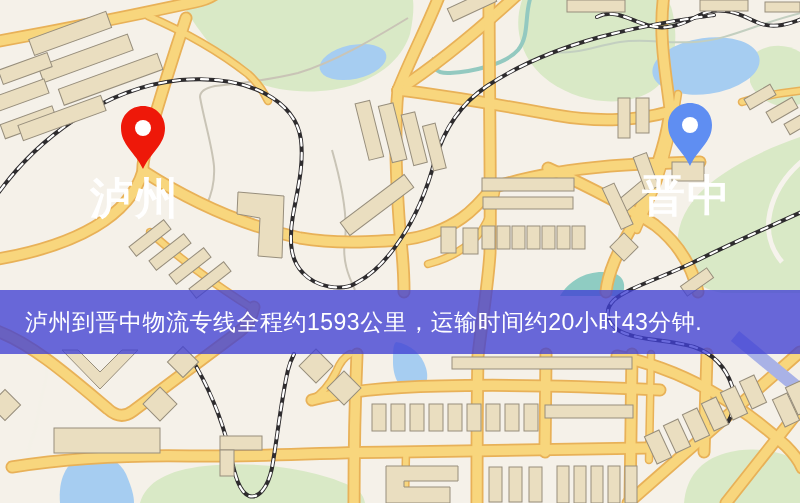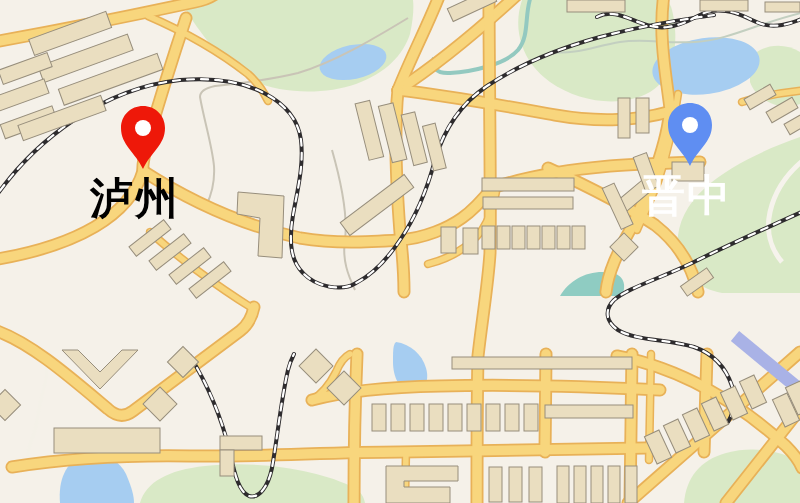--- a/index.html
+++ b/index.html
@@ -202,24 +202,27 @@
       <rect x="-8" y="-15" width="16" height="30" transform="translate(799 398) rotate(-25)"></rect>
     </g>
   </svg>
 
   <div class="marker" style="left:117px;top:103px;">
     <svg width="52" height="66" viewBox="-26 -66 52 66">
       <path d="M0,0 C-8,-17 -22,-24 -22,-41 C-22,-54 -12,-63 0,-63 C12,-63 22,-54 22,-41 C22,-24 8,-17 0,0 Z" style="fill: rgb(238, 24, 9);"></path>
       <circle cx="0" cy="-41" r="8" fill="#ffffff"></circle>
     </svg>
   </div>
-  <div class="marker-label" style="left: 80px; top: 176px; color: #000000;">泸州</div>
+  <div class="marker-label" style="left: 80px; top: 176px; color: #ffffff;">泸州</div>
 
   <div class="marker" style="left:664px;top:100px;">
     <svg width="52" height="66" viewBox="-26 -66 52 66">
       <path d="M0,0 C-8,-17 -22,-24 -22,-41 C-22,-54 -12,-63 0,-63 C12,-63 22,-54 22,-41 C22,-24 8,-17 0,0 Z" style="fill: rgb(95, 142, 242);"></path>
       <circle cx="0" cy="-41" r="8" fill="#ffffff"></circle>
     </svg>
   </div>
   <div class="marker-label" style="left: 632px; top: 173px; color: #ffffff;">晋中</div>
 
+  <div class="banner" style="background: rgba(64, 64, 212, 0.78);">
+    <div class="banner-text" style="color: rgb(255, 255, 255);">泸州到晋中物流专线全程约1593公里，运输时间约20小时43分钟.</div>
+  </div>
 
 </div>
 
 </body></html>

